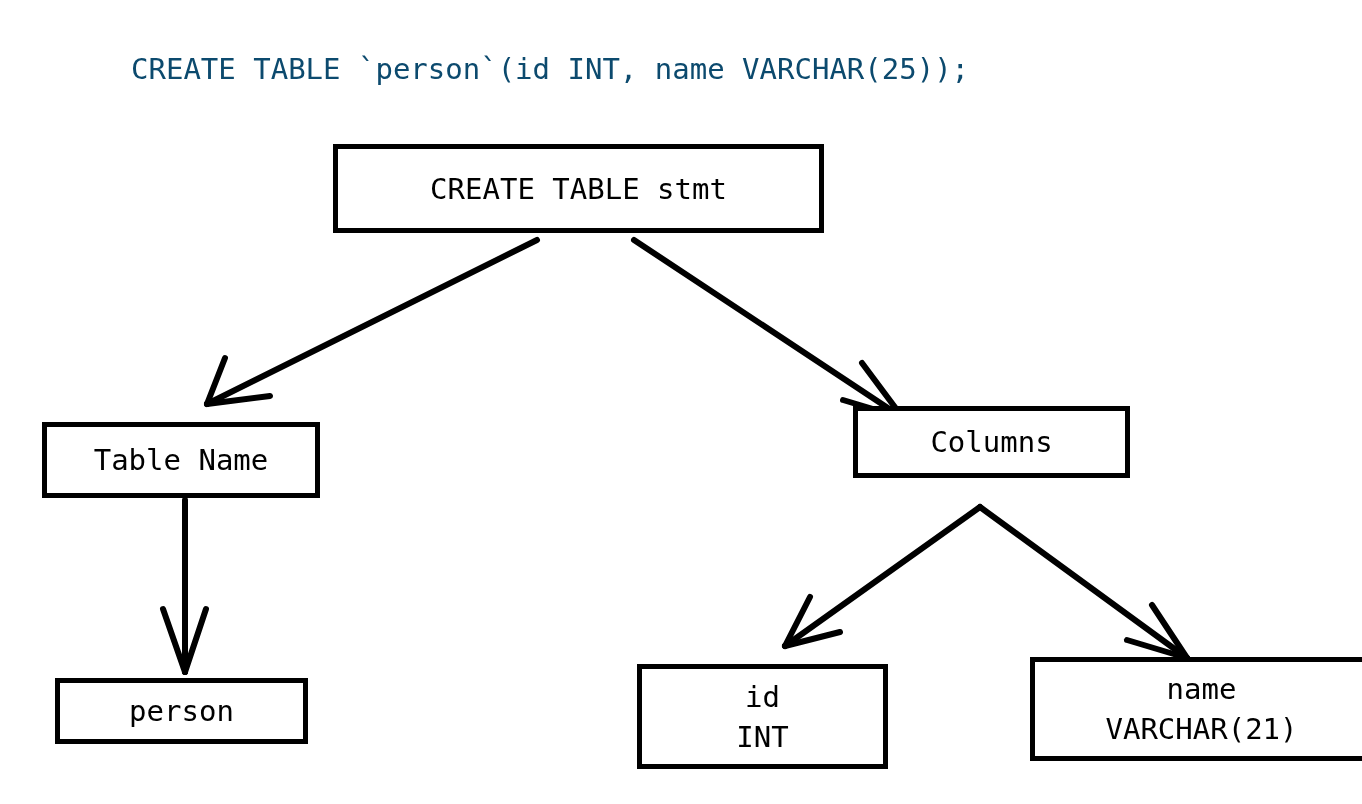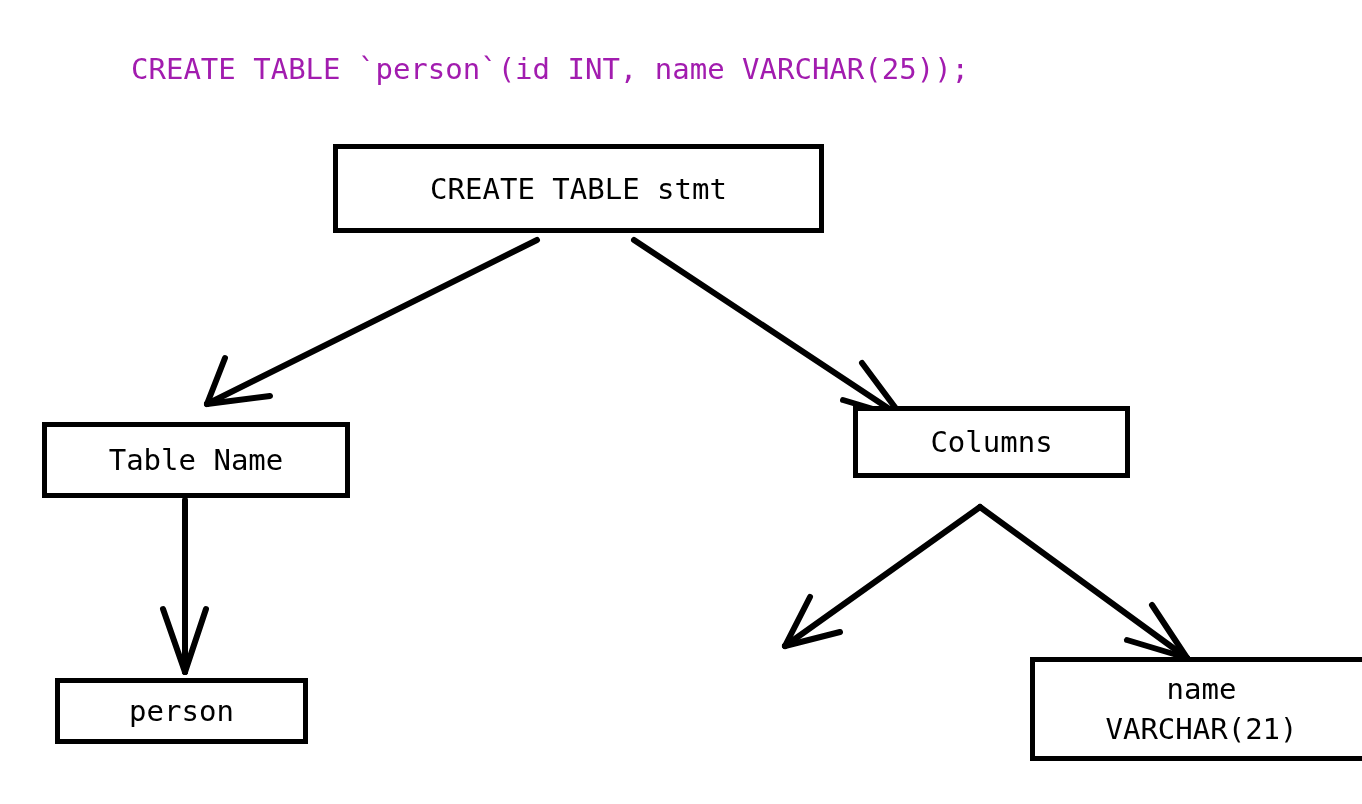--- a/index.html
+++ b/index.html
@@ -23,21 +23,21 @@
   }
   .stmt-caption {
     position: absolute;
     left: 131px;
     top: 51px;
     font-family: "DejaVu Sans Mono", "Liberation Mono", monospace;
     font-size: 29px;
     line-height: 36px;
     letter-spacing: 0px;
     white-space: pre;
-    color: #a21caf;
+    color: #0c4a6e;
   }
   #edges {
     position: absolute;
     left: 0;
     top: 0;
     width: 1362px;
     height: 804px;
     pointer-events: none;
   }
   .node {
@@ -55,21 +55,21 @@
     line-height: 40px;
     color: #000000;
     white-space: pre;
   }
   .node .line {
     display: block;
     white-space: pre;
   }
   
   #node-root     { left: 333px; top: 144px;  width: 491px; height: 89px; }
-  #node-tablename{ left: 42px;  top: 422px;  width: 308px; height: 76px; }
+  #node-tablename{ left: 42px;  top: 422px;  width: 278px; height: 76px; }
   #node-columns  { left: 853px; top: 406px;  width: 277px; height: 72px; }
   #node-person   { left: 55px;  top: 678px;  width: 253px; height: 66px; }
   #node-idint    { left: 637px; top: 664px;  width: 251px; height: 105px; }
   #node-namevc   { left: 1030px;top: 657px;  width: 343px; height: 104px; }
 </style>
 </head>
 <body>
 
 <div id="canvas">
 
@@ -117,19 +117,23 @@
   </div>
 
   <div class="node" id="node-columns">
     <span class="line">Columns</span>
   </div>
 
   <div class="node" id="node-person">
     <span class="line">person</span>
   </div>
 
+  <div class="node" id="node-idint">
+    <span class="line">id</span>
+    <span class="line">INT</span>
+  </div>
 
   <div class="node" id="node-namevc">
     <span class="line">name</span>
     <span class="line">VARCHAR(21)</span>
   </div>
 
 </div>
 
 </body></html>

